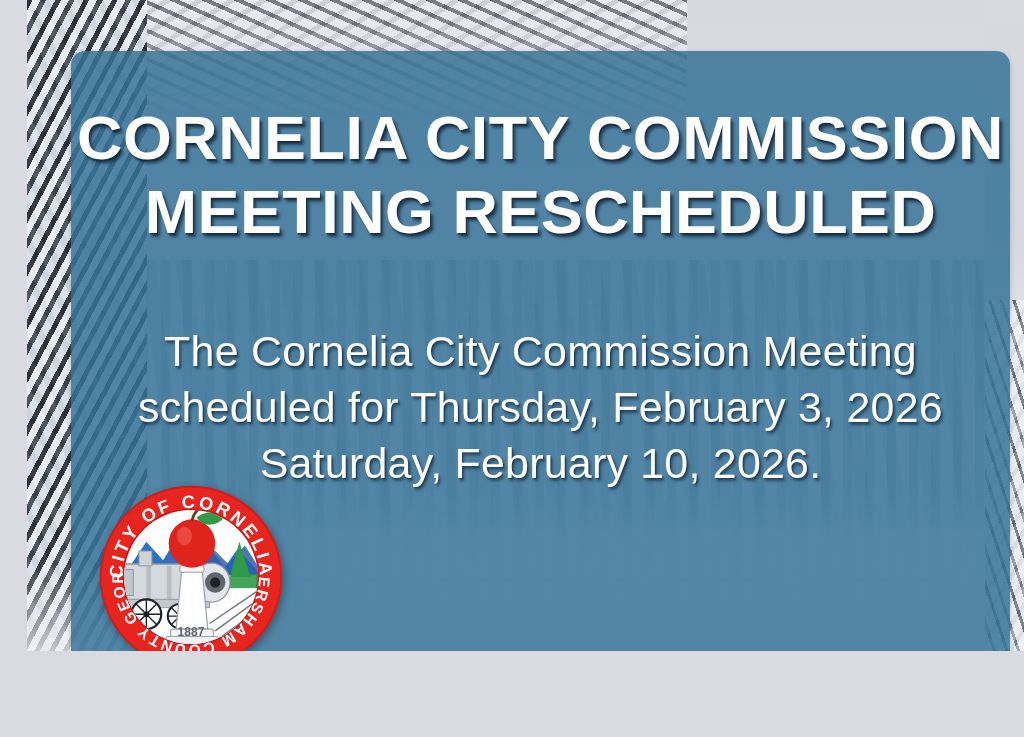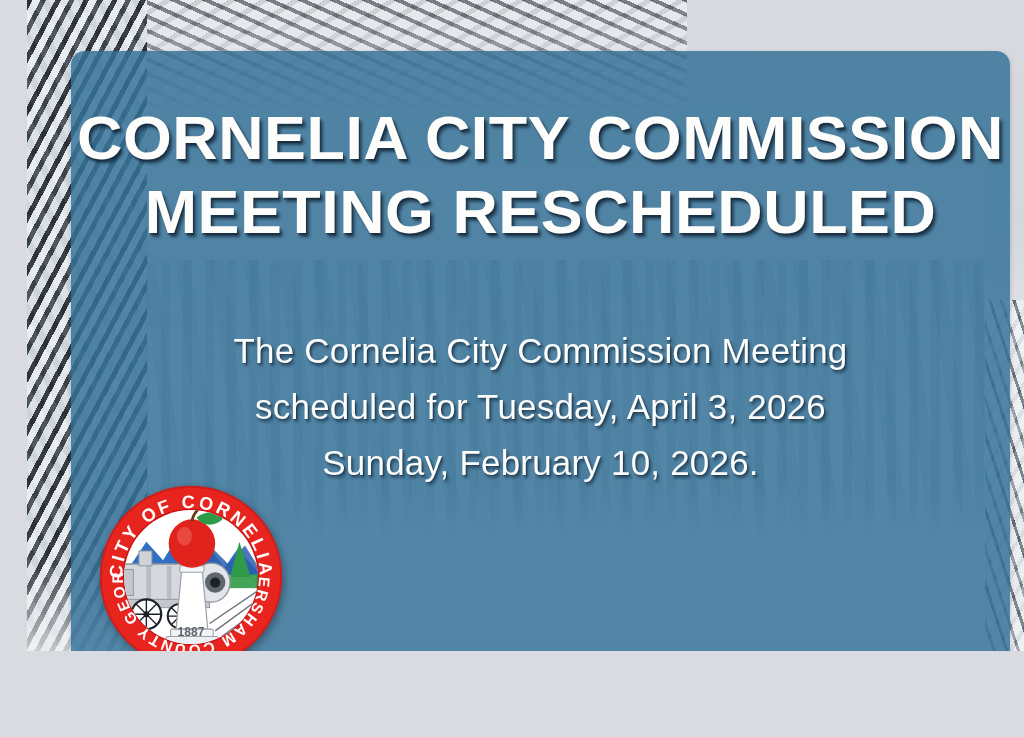--- a/index.html
+++ b/index.html
@@ -162,21 +162,21 @@
     position: absolute;
     left: 0; top: 272px;
     width: 939px;
     text-align: center;
   }
   .body-line {
     display: block;
     color: #fbfcfc;
     font-family: "Liberation Sans", sans-serif;
     font-weight: normal;
-    font-size: 35px;
+    font-size: 43px;
     line-height: 56px;
     letter-spacing: 0.2px;
     text-shadow:
       2px 3px 3px rgba(10,25,40,.55),
       1px 1px 1px rgba(10,25,40,.40);
   }
 
   
   #seal {
     position: absolute;
@@ -206,22 +206,22 @@
 
   <div id="panel">
 
     <div id="title-block">
       <span class="title-line">CORNELIA CITY COMMISSION</span>
       <span class="title-line">MEETING RESCHEDULED</span>
     </div>
 
     <div id="body-block">
       <span class="body-line">The Cornelia City Commission Meeting</span>
-      <span class="body-line">scheduled for Tuesday, April 3, 2026</span>
-      <span class="body-line">Sunday, February 10, 2026.</span>
+      <span class="body-line">scheduled for Thursday, February 3, 2026</span>
+      <span class="body-line">Saturday, February 10, 2026.</span>
     </div>
 
     <div id="seal">
       <svg viewBox="0 0 200 200" xmlns="http://www.w3.org/2000/svg">
         <defs>
           <path id="arcTop" d="M 26,100 A 74,74 0 0 1 174,100"></path>
           <path id="arcBottom" d="M 173,100 A 73,73 0 0 1 27,100"></path>
           <clipPath id="fieldClip">
               <circle cx="100" cy="100" r="72"></circle>
             </clipPath>

